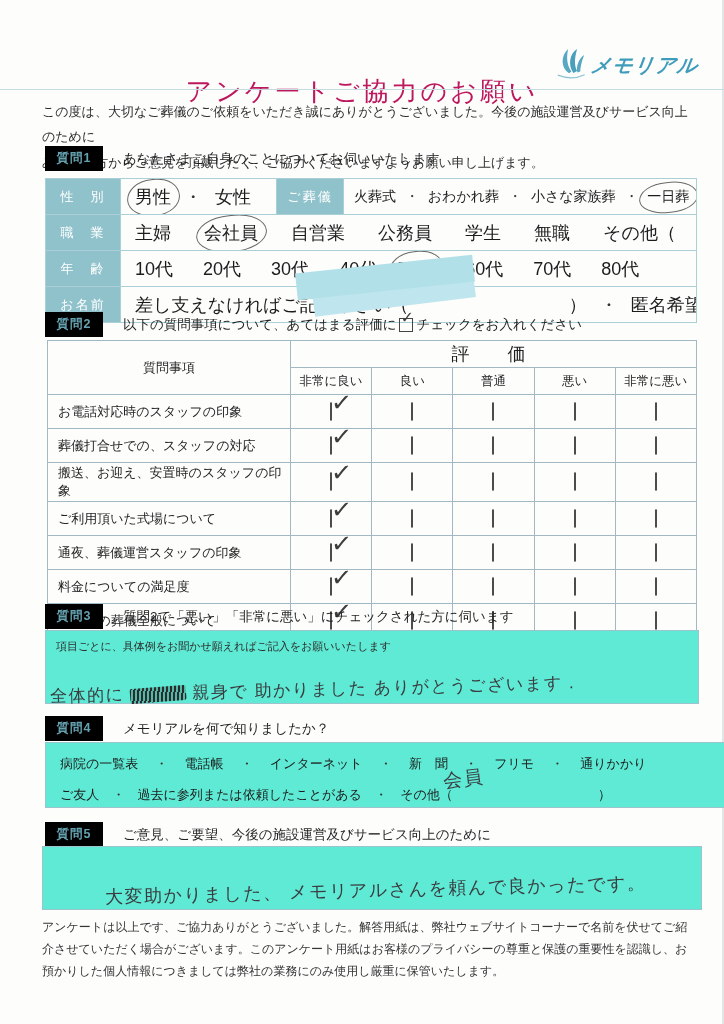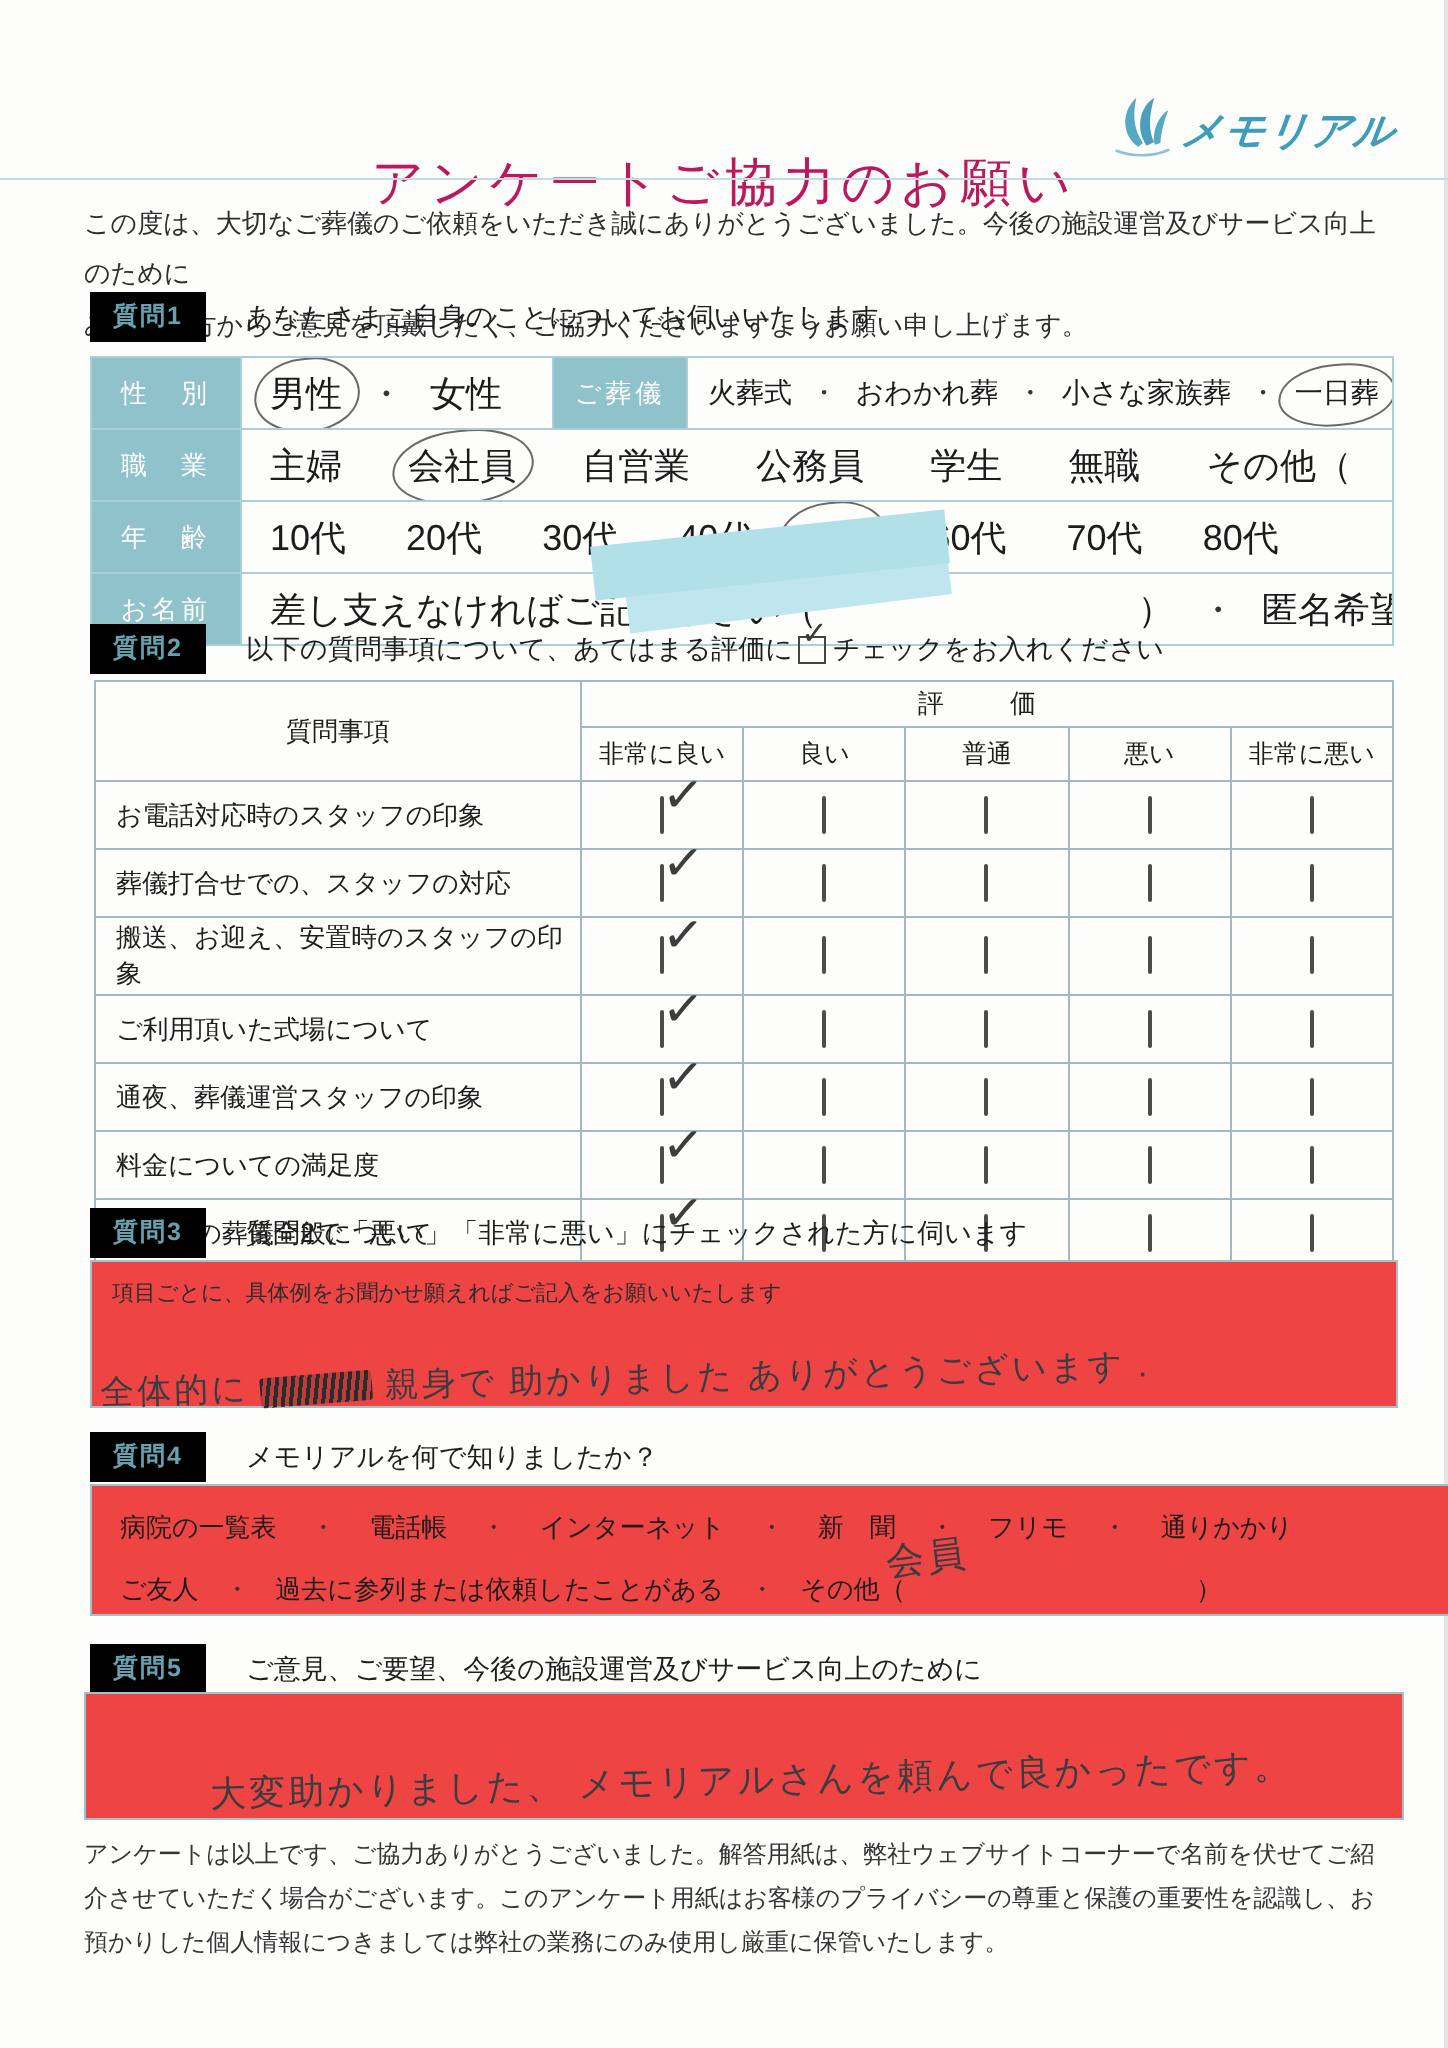--- a/index.html
+++ b/index.html
@@ -44,31 +44,31 @@
          background:#b2e0e9;transform:rotate(-6deg);z-index:6;}
   .tape2{position:absolute;left:313px;top:282px;width:162px;height:25px;
          background:#bfe6ee;transform:rotate(-7deg);z-index:5;}
 
   
   .cb-inline{display:inline-block;width:12px;height:12px;border:1.4px solid #444;
              position:relative;margin:0 3px;vertical-align:-1px;}
   .cb-inline .chk{position:absolute;top:-9px;left:0;font-size:16px;line-height:1;color:#3c3c3c;}
   .q2{position:absolute;top:340px;left:47px;width:650px;}
   .q2 td{border:1px solid #a2b8c2;text-align:center;color:#1e1e1e;}
-  .q2 td.rate-h{height:20px;font-size:13px;letter-spacing:10px;font-family:Liberation Serif, serif;}
+  .q2 td.rate-h{height:20px;font-size:18px;letter-spacing:10px;font-family:Liberation Serif, serif;}
   .q2 td.col-h{height:24px;font-size:12.5px;}
   .q2 td.item-h{font-size:13px;}
   .q2 td.lbl{text-align:left;padding-left:10px;font-size:13px;height:31px;}
   .box{width:16px;height:16px;border:1.6px solid #4c4c4c;margin:0 auto;position:relative;
        border-radius:1px;}
   .box .chk{position:absolute;top:-13px;left:0;font-size:25px;line-height:1;color:#3d3d3d;
             transform:rotate(4deg);}
 
   
-  .cbox{position:absolute;left:45px;width:652px;border:1px solid #9dc4cd;background:#ef4444;}
+  .cbox{position:absolute;left:45px;width:652px;border:1px solid #9dc4cd;background:#5eead4;}
   .cbox .boxlabel{padding:8px 10px;font-size:11px;color:#2d2d2d;}
   .hand{position:absolute;font-size:17px;color:#3a3c40;letter-spacing:1.5px;
         white-space:nowrap;transform:rotate(-1.5deg);z-index:4;}
   .scribble{display:inline-block;width:56px;height:15px;vertical-align:middle;margin:0 6px;
         background:repeating-linear-gradient(100deg,#2b2b2b 0 2px,rgba(40,40,40,.25) 2px 4px);
         transform:rotate(-3deg);border-radius:2px;}
 
   
   .q4box{padding:12px 14px 10px 14px;font-size:13px;color:#1c1c1c;}
   .q4line{margin-bottom:13px;white-space:nowrap;}

